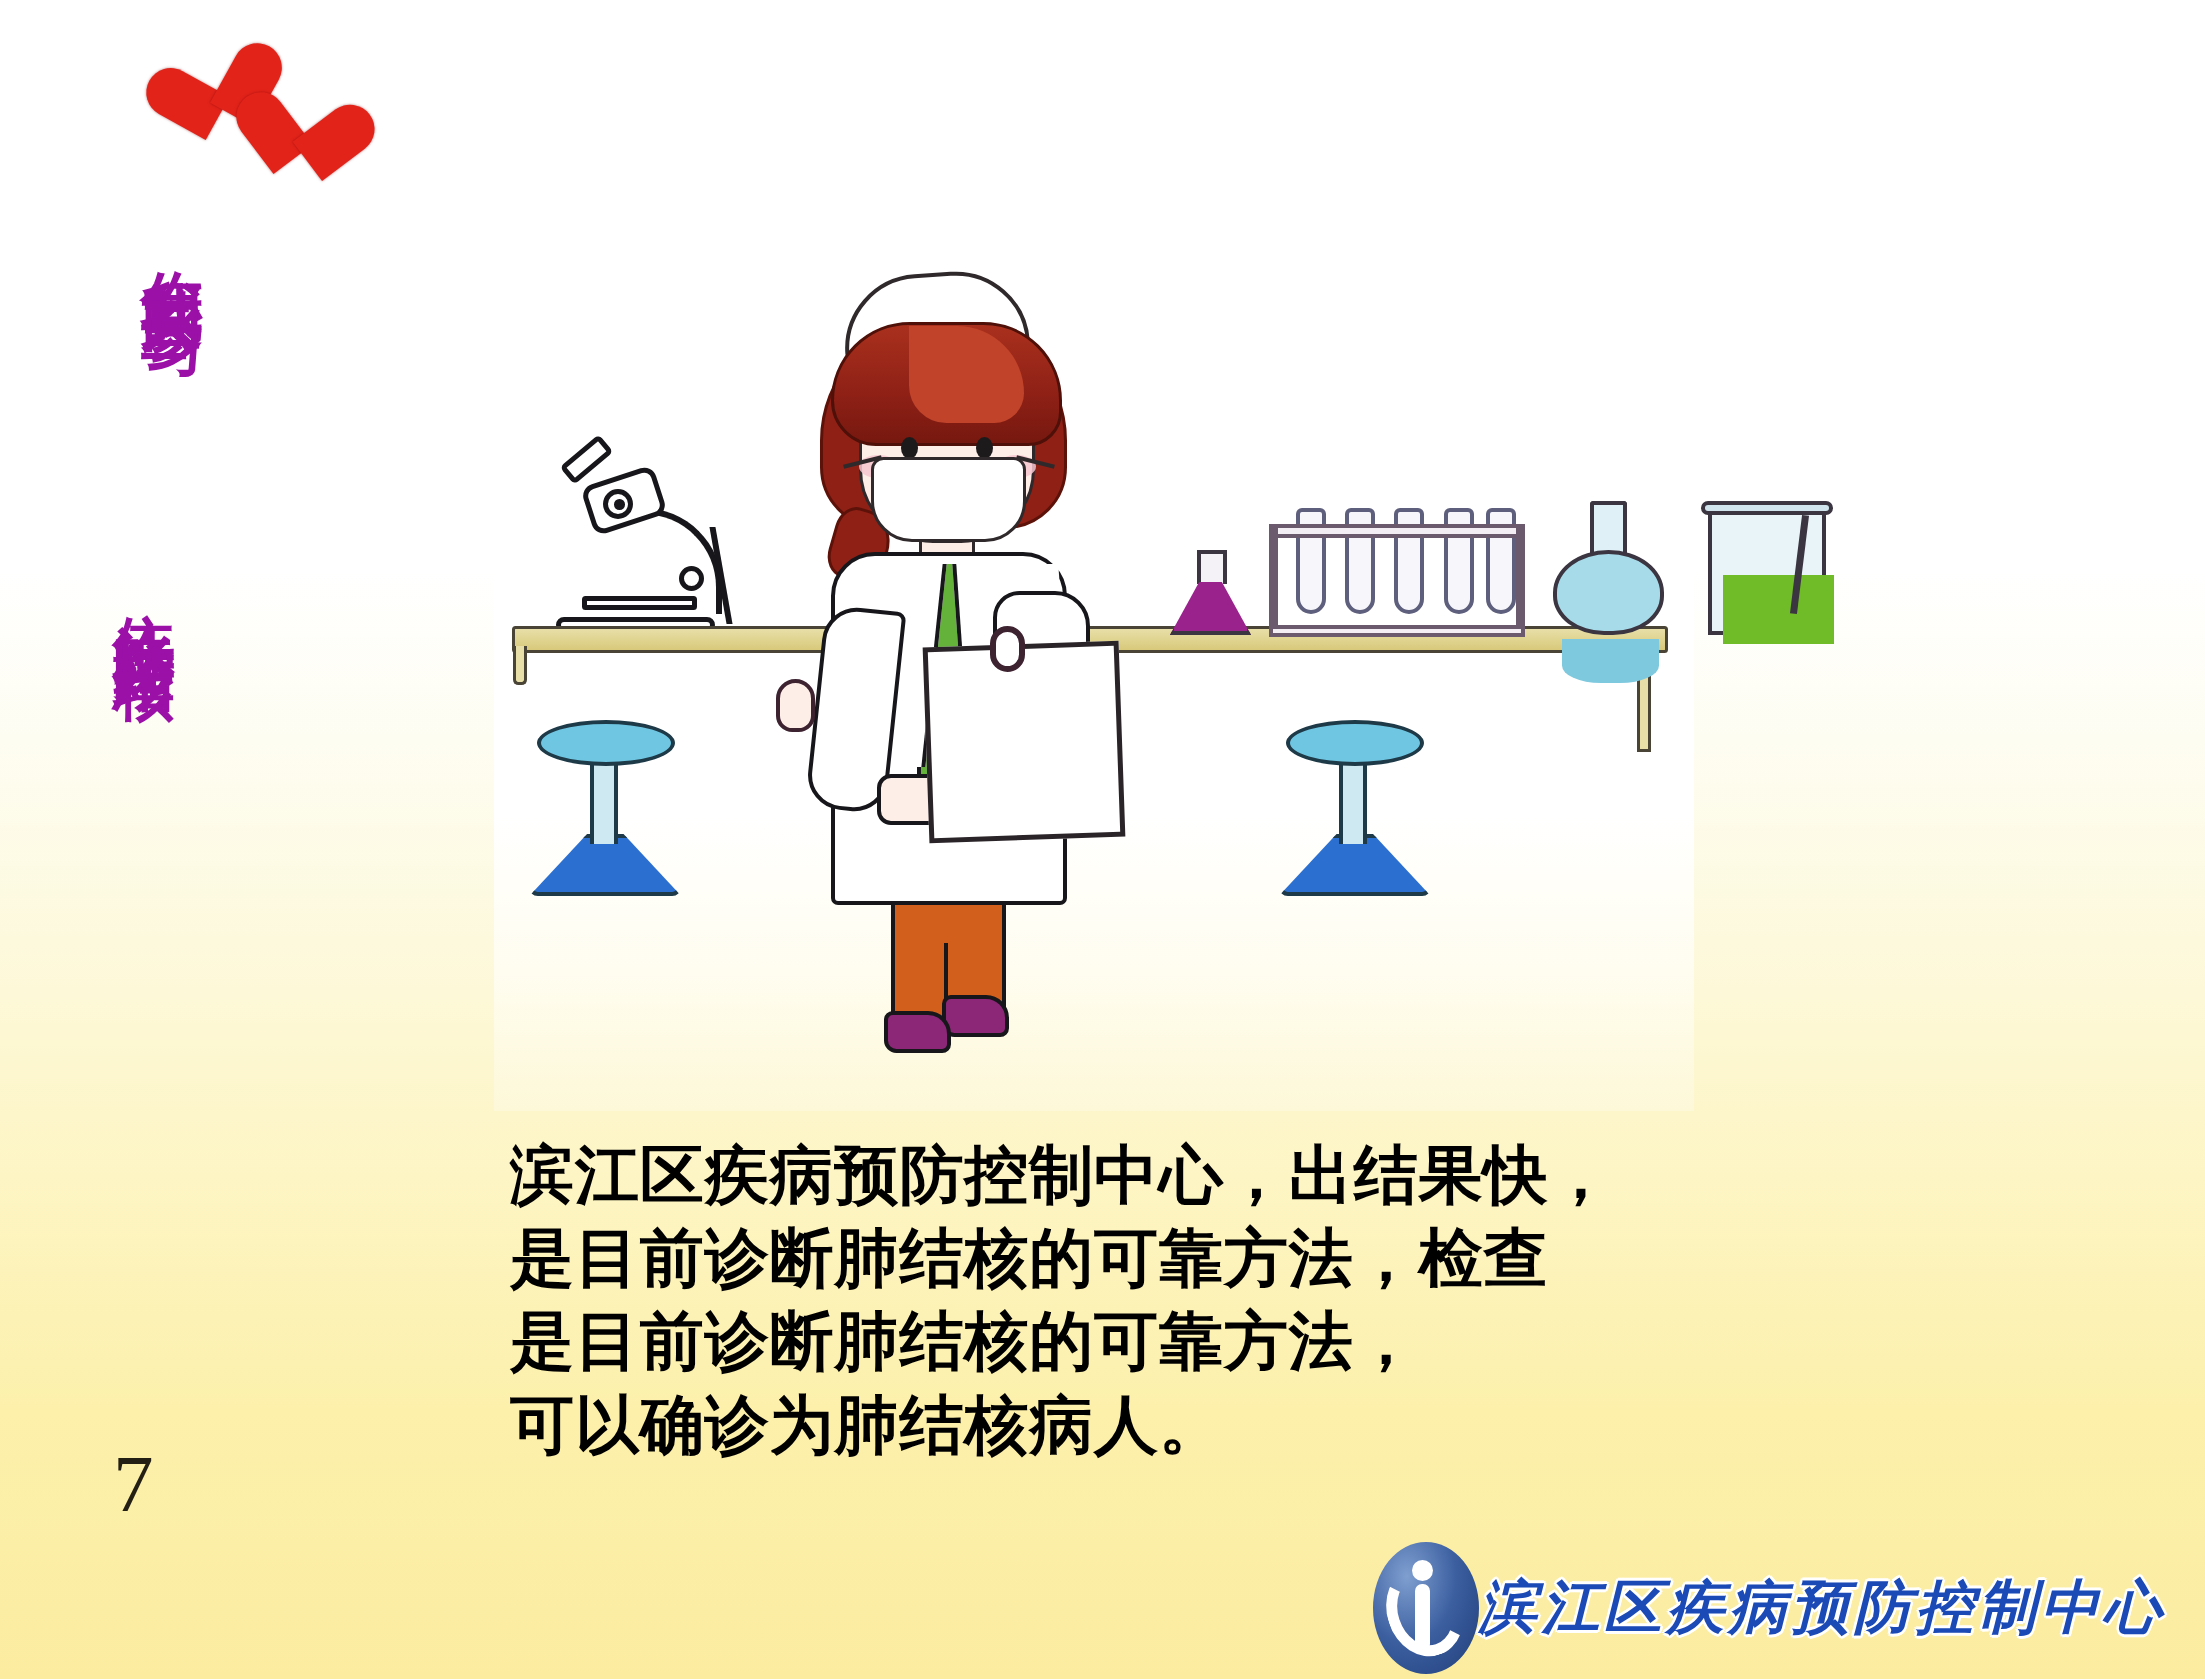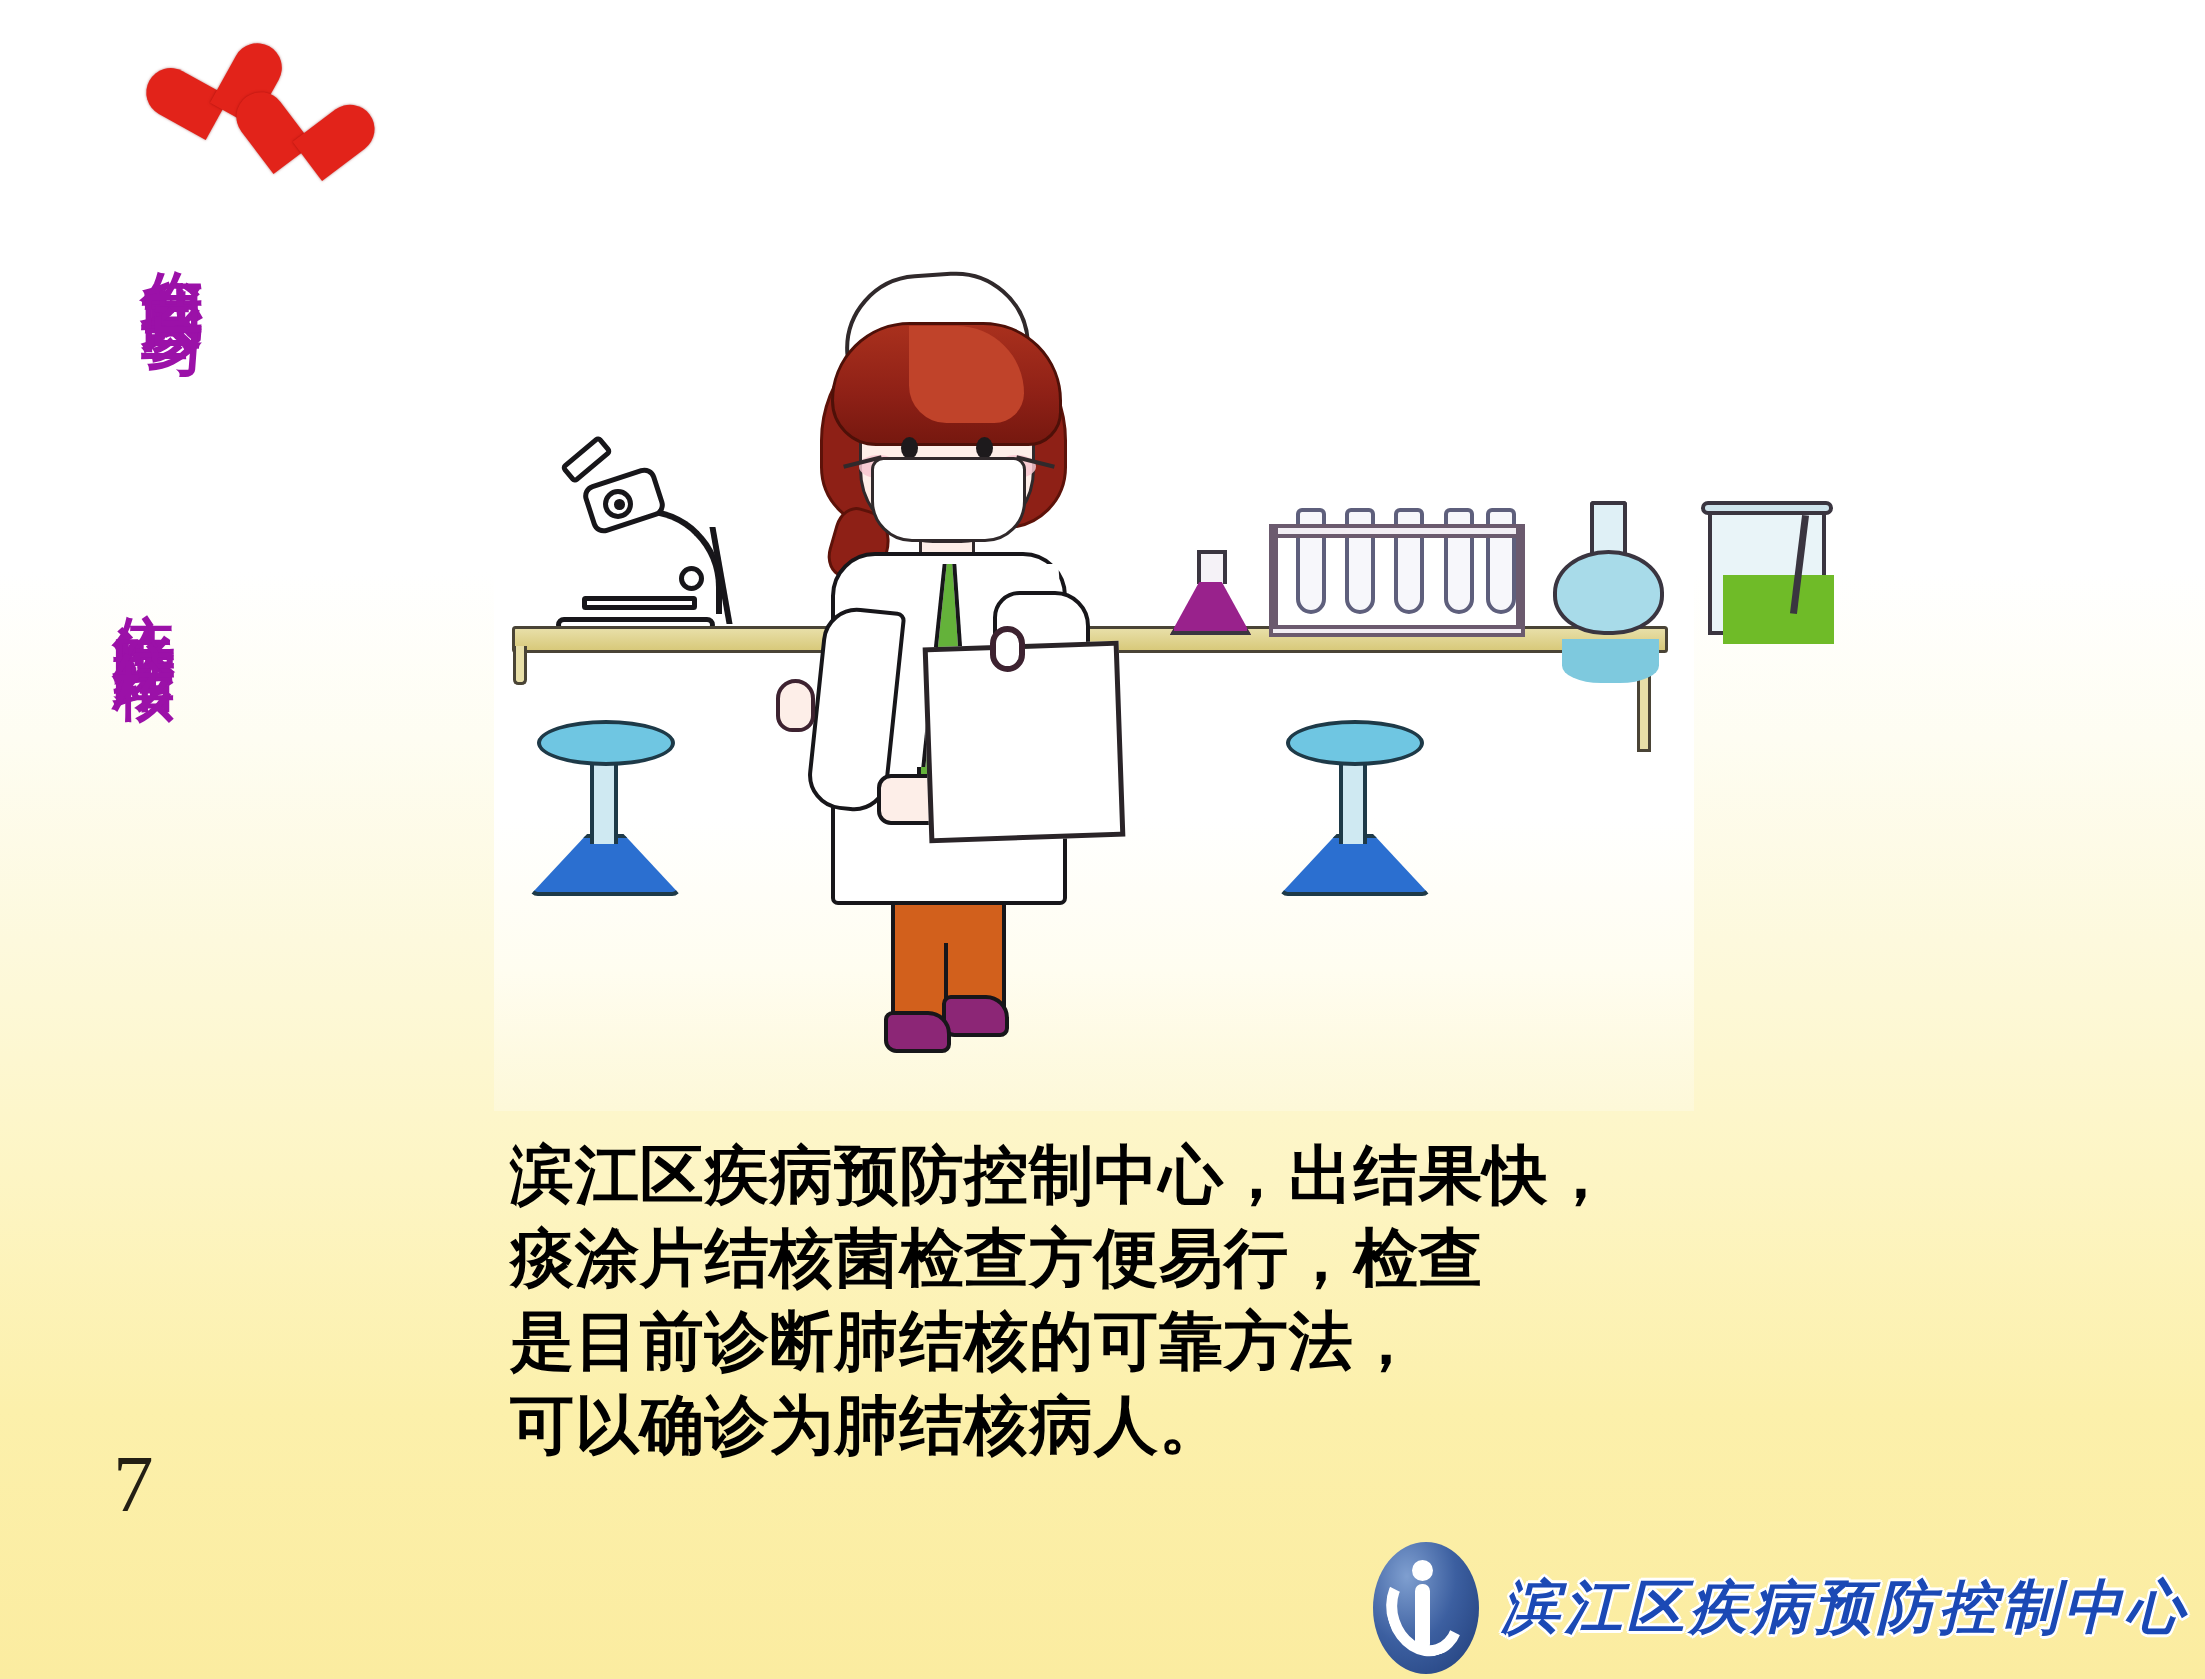--- a/index.html
+++ b/index.html
@@ -409,21 +409,21 @@
     left: 113px; top: 1438px;
     font-family: "Liberation Serif", "DejaVu Serif", serif;
     font-size: 81px;
     color: #231f14;
   }
 
   
   #footer-logo {
     position: absolute;
     left: 1373px; top: 1542px;
-    display: flex; align-items: center; gap: 23px;
+    display: flex; align-items: center; 
   }
   #logo-mark {
     position: relative;
     width: 106px; height: 132px;
     background: radial-gradient(ellipse at 32% 26%, #7f9fd0 0%, #3c5fa0 48%, #1f3c78 100%);
     border-radius: 50%;
   }
   #logo-mark .swoosh {
     position: absolute; left: 14px; top: 23px; width: 76px; height: 92px;
     border: 11.5px solid #ffffff; border-radius: 50%;
@@ -558,21 +558,21 @@
     </div>
     <div class="stool" id="stool-right">
       <div class="base"></div>
       <div class="post"></div>
       <div class="seat"></div>
     </div>
   </div>
 
   <div id="body-text">
     <span class="tline">滨江区疾病预防控制中心，出结果快，</span>
-    <span class="tline">痰涂片结核菌检查方便易行，检查</span>
+    <span class="tline">是目前诊断肺结核的可靠方法，检查</span>
     <span class="tline">是目前诊断肺结核的可靠方法，</span>
     <span class="tline">可以确诊为肺结核病人。</span>
   </div>
 
   <div id="page-number">7</div>
 
   <div id="footer-logo">
     <div id="logo-mark">
       <div class="swoosh"></div>
       <div class="dot"></div>

